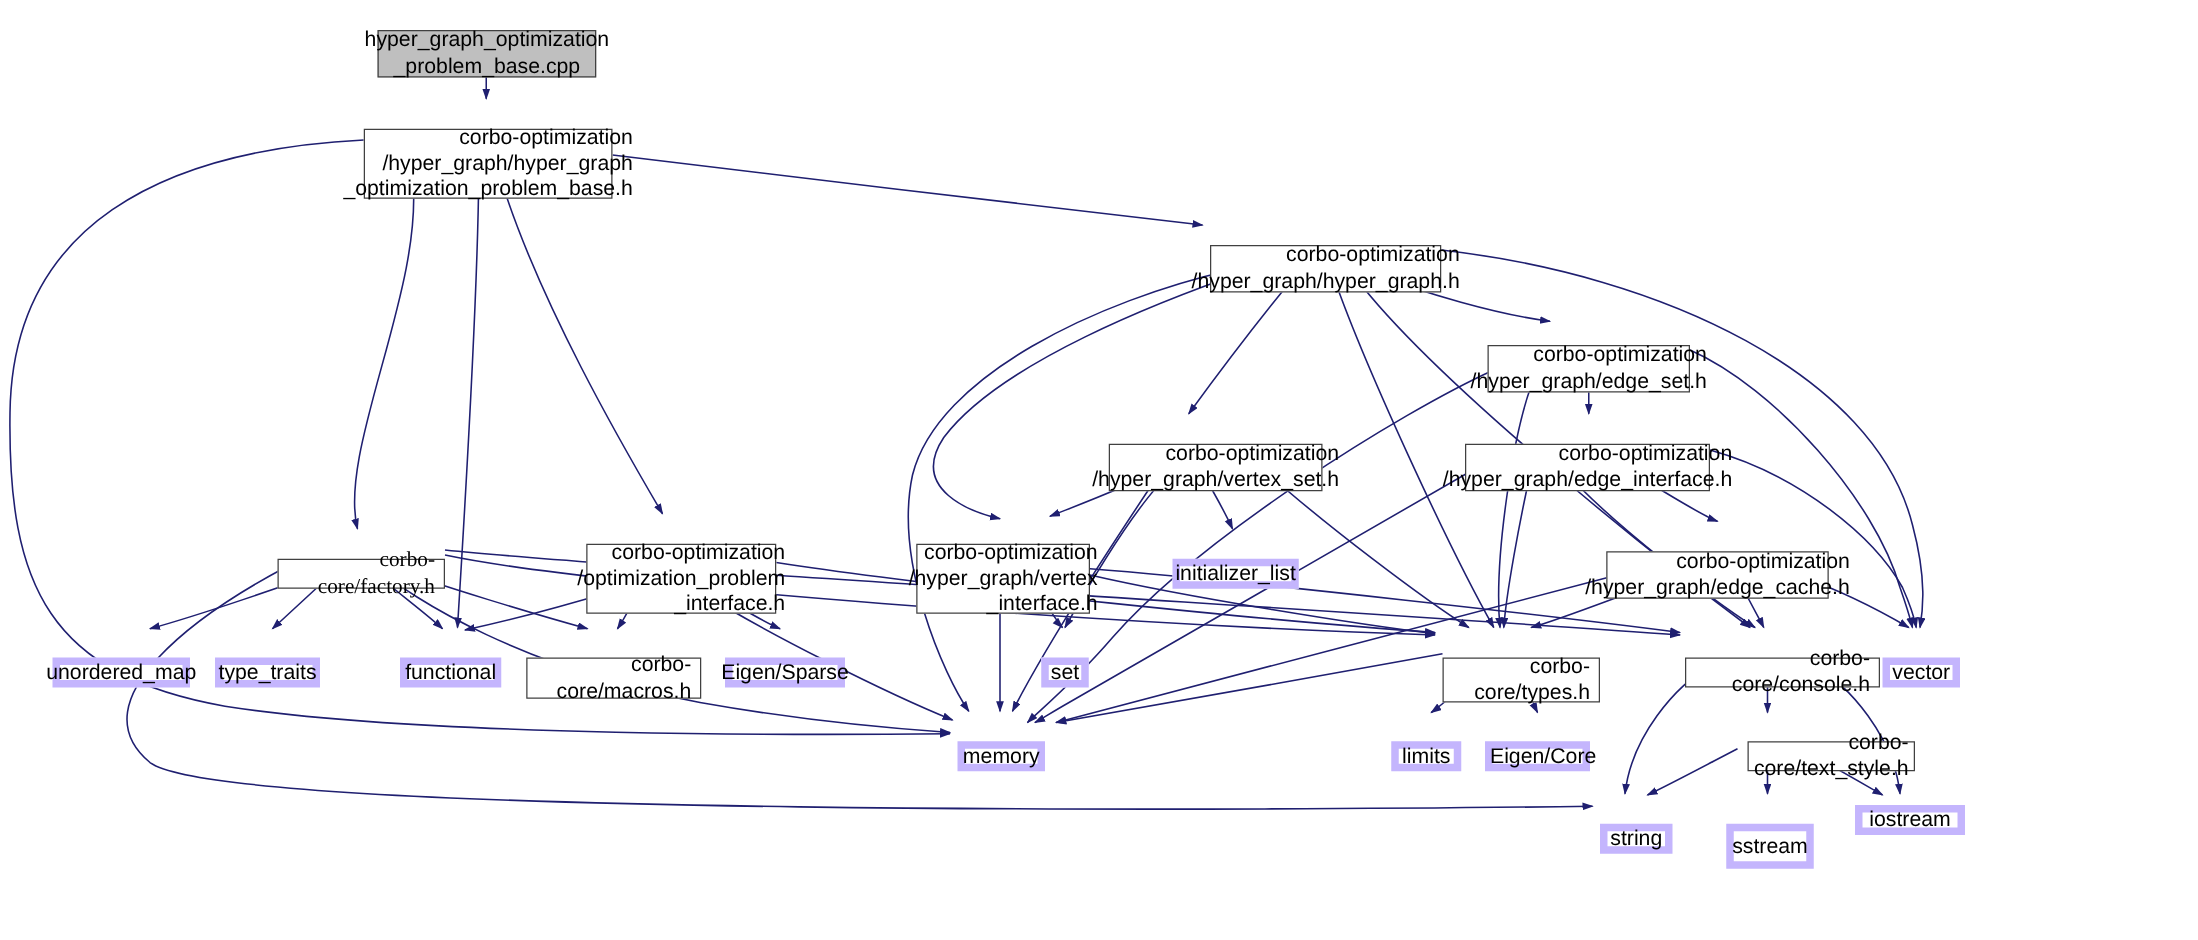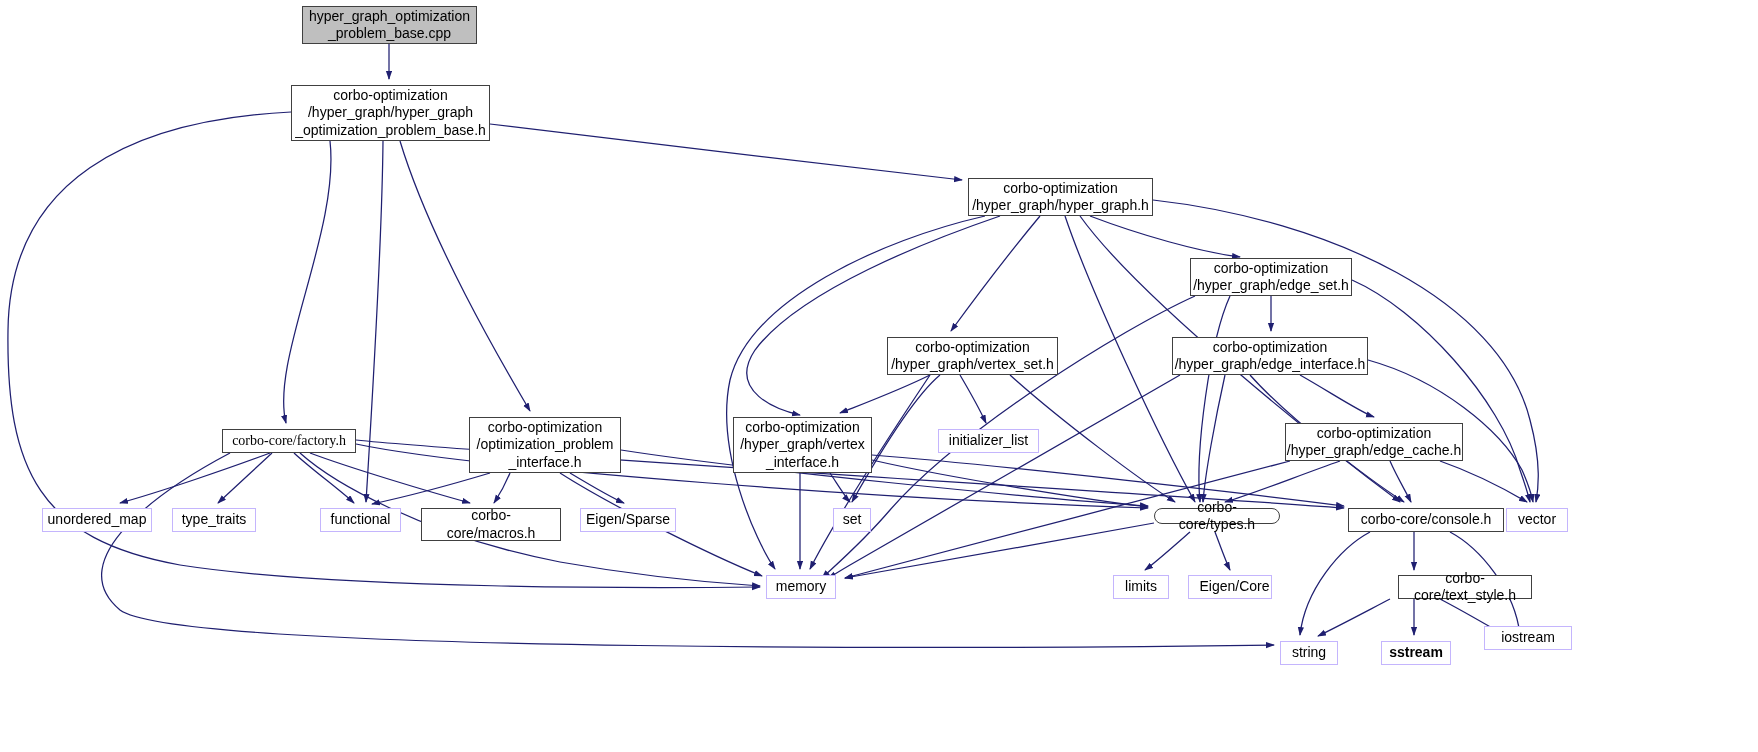--- a/index.html
+++ b/index.html
@@ -8,28 +8,29 @@
   #edges{position:absolute;left:0;top:0;width:1758px;height:752px;}
   .node{
     position:absolute;
     box-sizing:border-box;
     display:flex;
     align-items:center;
     justify-content:center;
     text-align:center;
     background:#ffffff;
     color:#000000;
-    font-size:14px;
+    font-size:17px;
     line-height:1.22;
     white-space:pre-line;
     padding:2px 7px;
     z-index:5;
+    margin-top:18px;
   }
-  .node.sys{border:1px solid #c4b5fd;}
-  .node.proj{border:1.6px solid #404040;}
+  .node.sys{border:6px solid #c4b5fd;}
+  .node.proj{border:1.6px solid #404040;text-align:right;}
   .node.root{border:1.6px solid #404040;background:#bfbfbf;}
 </style>
 </head>
 <body>
 
 <div id="graph">
   <svg id="edges" viewBox="0 0 1758 752" xmlns="http://www.w3.org/2000/svg">
     <defs>
       <marker id="ah" markerWidth="9" markerHeight="9" refX="8" refY="3.1" orient="auto" markerUnits="userSpaceOnUse">
         <path d="M0,0 L9,3.1 L0,6.2 z" fill="#1f1f70"></path>
@@ -118,24 +119,24 @@
 _interface.h</div>
       <div class="node sys" style="left: 938px; top: 429px; width: 101px; height: 24px;">initializer_list</div>
       <div class="node proj" style="left: 1285px; top: 423px; width: 178px; height: 38px;">corbo-optimization
 /hyper_graph/edge_cache.h</div>
       <div class="node sys" style="left: 42px; top: 508px; width: 110px; height: 24px;">unordered_map</div>
       <div class="node sys" style="left: 172px; top: 508px; width: 84px; height: 24px;">type_traits</div>
       <div class="node sys" style="left: 320px; top: 508px; width: 81px; height: 24px;">functional</div>
       <div class="node proj" style="left: 421px; top: 508px; width: 140px; height: 33px;">corbo-core/macros.h</div>
       <div class="node sys" style="left: 580px; top: 508px; width: 96px; height: 24px;">Eigen/Sparse</div>
       <div class="node sys" style="left: 833px; top: 508px; width: 38px; height: 24px;">set</div>
-      <div class="node proj" style="left: 1154px; top: 508px; width: 126px; height: 16px; border-radius: 12px;">corbo-core/types.h</div>
+      <div class="node proj" style="left: 1154px; top: 508px; width: 126px; height: 36px;">corbo-core/types.h</div>
       <div class="node proj" style="left: 1348px; top: 508px; width: 156px; height: 24px;">corbo-core/console.h</div>
       <div class="node sys" style="left: 1506px; top: 508px; width: 62px; height: 24px;">vector</div>
       <div class="node sys" style="left: 766px; top: 575px; width: 70px; height: 24px;">memory</div>
       <div class="node sys" style="left: 1113px; top: 575px; width: 56px; height: 24px;">limits</div>
       <div class="node sys" style="left: 1188px; top: 575px; width: 84px; height: 24px; padding-left: 16px;">Eigen/Core</div>
       <div class="node proj" style="left: 1398px; top: 575px; width: 134px; height: 24px;">corbo-core/text_style.h</div>
       <div class="node sys" style="left: 1280px; top: 641px; width: 58px; height: 24px;">string</div>
-      <div class="node sys" style="left: 1381px; top: 641px; width: 70px; height: 24px; font-weight: bold;">sstream</div>
+      <div class="node sys" style="left: 1381px; top: 641px; width: 70px; height: 36px;">sstream</div>
       <div class="node sys" style="left: 1484px; top: 626px; width: 88px; height: 24px;">iostream</div>
     </div>
 </div>
 
 </body></html>

